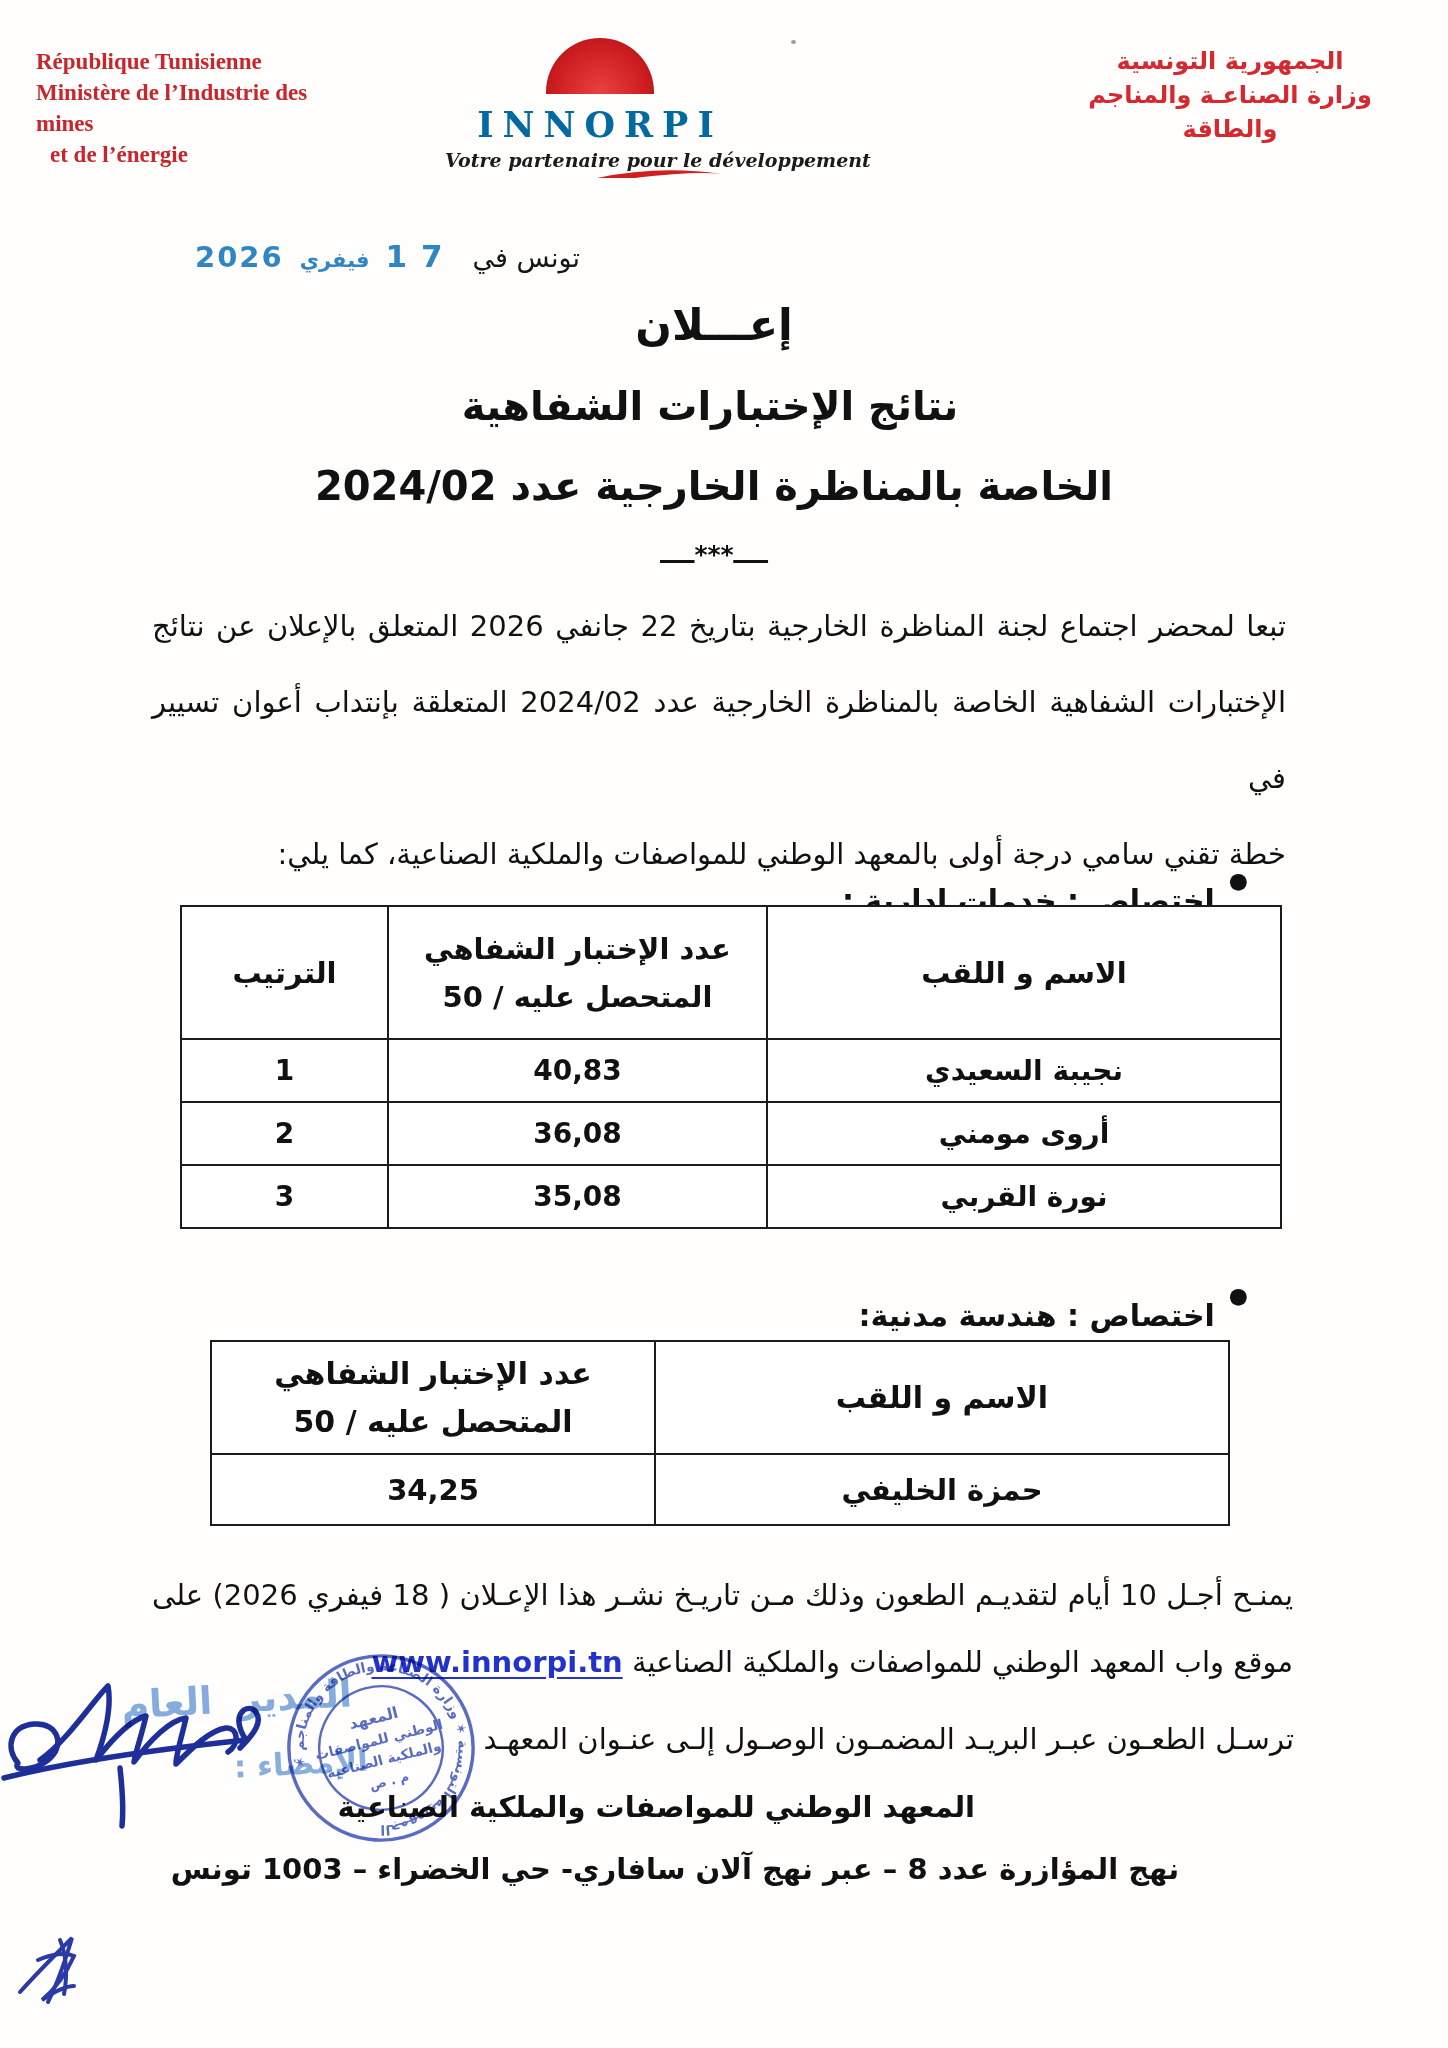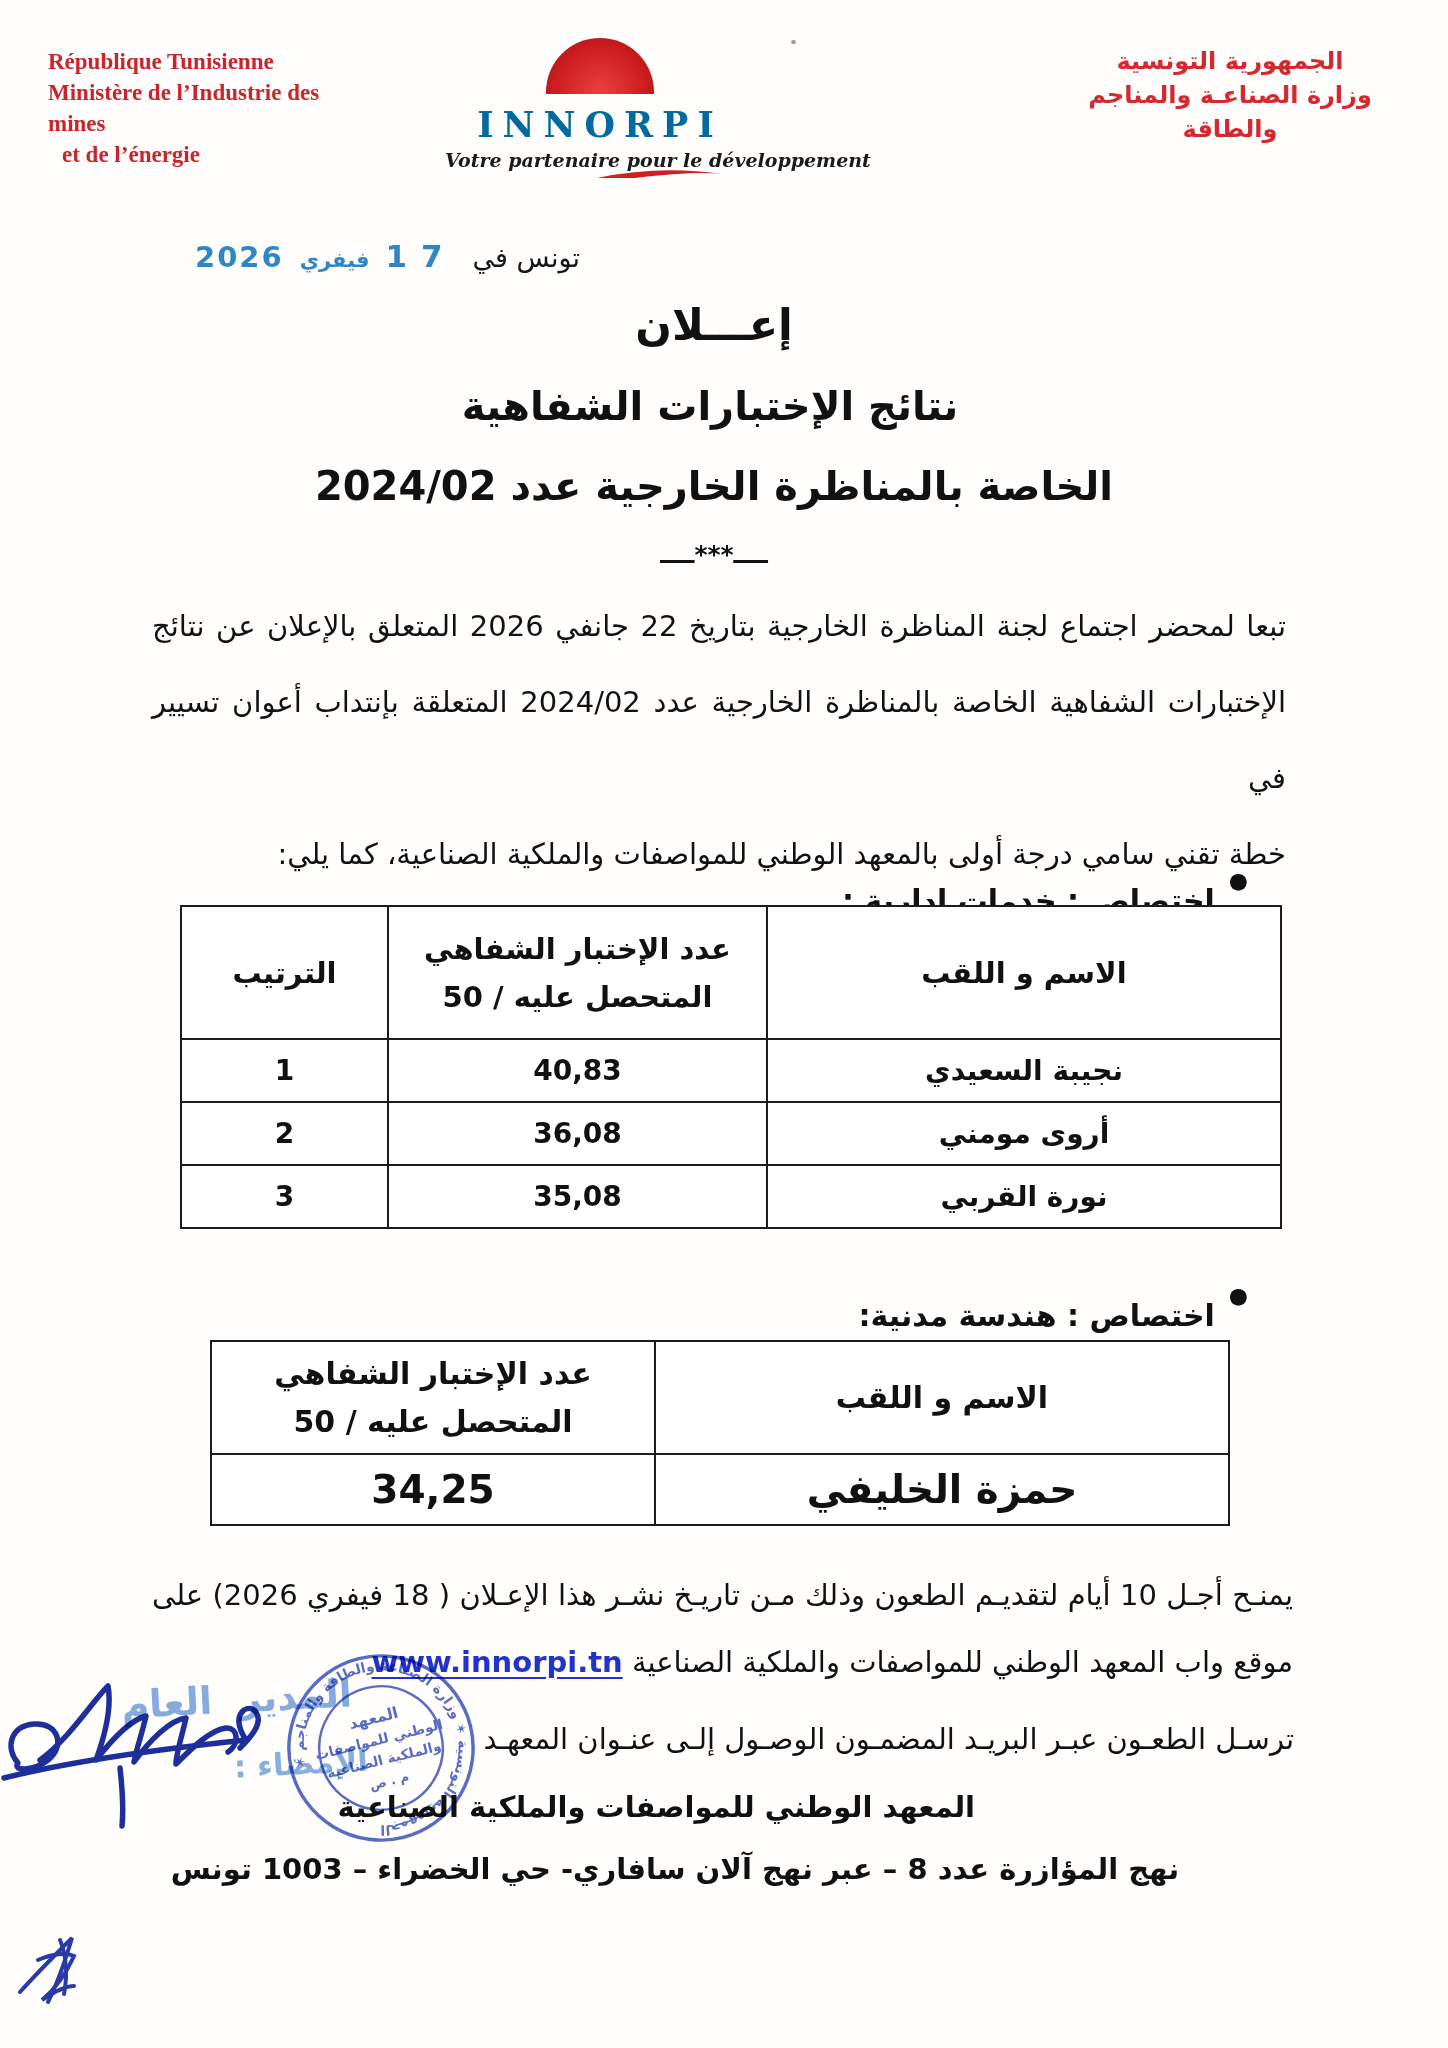--- a/index.html
+++ b/index.html
@@ -10,21 +10,20 @@
     font-family:"DejaVu Sans",sans-serif;
     color:#111;
     overflow:hidden;
   }
   
   .hdr-fr{
     position:absolute;left:36px;top:46px;width:330px;
     font-family:"Liberation Serif",serif;
     font-weight:bold;font-size:23px;line-height:31px;
     color:#c8262c;
-    margin-left:12px;
   }
   .hdr-fr .l3{padding-left:14px;}
   .logo{position:absolute;left:445px;top:38px;width:310px;text-align:center;}
   .dome{
     width:108px;height:56px;margin:0 auto;
     background:radial-gradient(ellipse at 50% 95%, #e8413f 0%, #d01f22 55%, #a31114 100%);
     border-radius:108px 108px 0 0;
   }
   .logo-name{
     margin-top:10px;
@@ -85,21 +84,21 @@
   table.t1{left:180px;top:905px;width:1058px;}
   table.t1 .col-name{width:500px;}
   table.t1 .col-score{width:365px;}
   table.t1 .col-rank{width:193px;}
   table.t1 tr.thead th{height:131px;font-size:29px;font-weight:bold;}
   table.t1 td{height:61px;font-size:28px;}
   table.t2{left:210px;top:1340px;width:990px;}
   table.t2 .col-score{width:430px;}
   table.t2 .col-name{width:560px;}
   table.t2 tr.thead th{height:111px;font-size:30px;font-weight:bold;}
-  table.t2 td{height:69px;font-size:39px;border-radius:19px;}
+  table.t2 td{height:69px;font-size:29px;border-radius:19px;}
   .score-h div{line-height:48px;}
   td.rank{font-weight:bold;}
   td.score-b{font-weight:bold;}
   
   .f-line{position:absolute;direction:rtl;font-size:29px;color:#111;}
   .f1{left:152px;top:1578px;width:1141px;text-align:justify;text-align-last:justify;}
   .f2{left:152px;top:1645px;width:1141px;text-align:right;white-space:nowrap;}
   .f3{left:152px;top:1722px;width:1142px;text-align:right;}
   .f4{left:430px;top:1790px;width:545px;text-align:center;font-weight:bold;white-space:nowrap;}
   .f5{left:170px;top:1852px;width:1010px;text-align:center;font-weight:bold;white-space:nowrap;}

